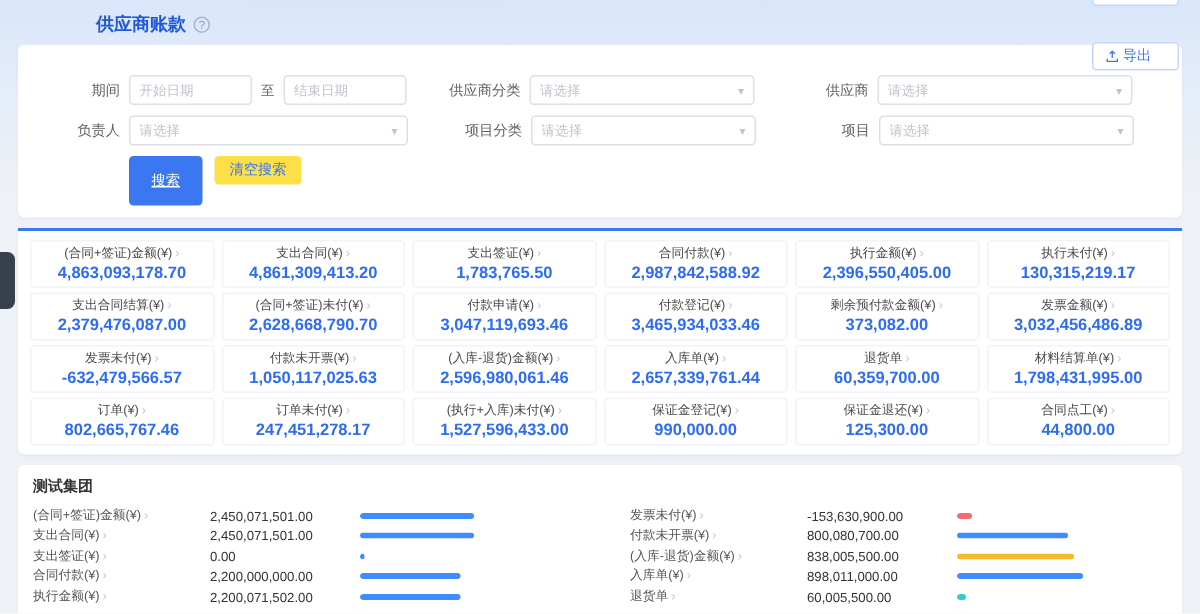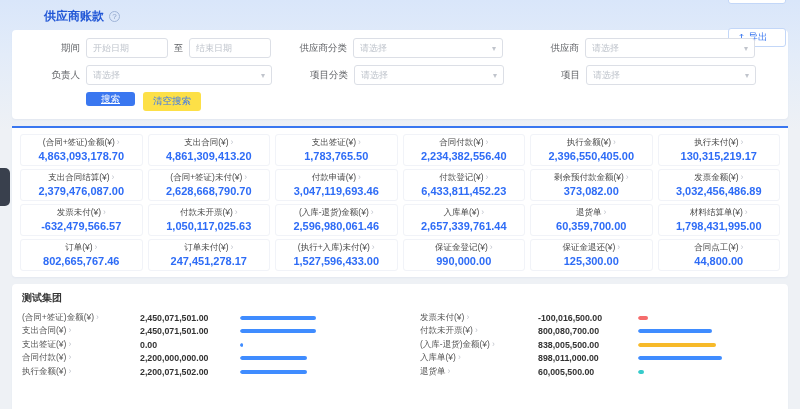--- a/index.html
+++ b/index.html
@@ -7,74 +7,74 @@
   body {
     font-family: "Liberation Sans", "DejaVu Sans", sans-serif;
     font-size: 10px; color: #333;
     background: linear-gradient(180deg, #d9e6fa 0%, #e3ecf9 55px, #eef1f5 130px, #eef1f5 100%);
   }
   .left-handle {
     position: fixed; left: 0; top: 168px; width: 10px; height: 38px;
     background: #39404d; border-radius: 0 5px 5px 0; cursor: pointer;
   }
   
-  .topbar { display: flex; align-items: center; height: 30px; padding: 2px 14px 0 44px; }
+  .topbar { display: flex; align-items: center; height: 30px; padding: 2px 14px 0 64px; }
   .topbar h1 { font-size: 12px; font-weight: bold; color: #2257d6; }
   .help {
     display: inline-flex; align-items: center; justify-content: center;
     width: 11px; height: 11px; margin-left: 5px; border-radius: 50%;
     border: 1px solid #9fb4d8; color: #8ba0c6; font-size: 8px; cursor: pointer;
   }
   .top-actions { margin-left: auto; display: flex; gap: 24px; flex-direction: column; }
   .ghost-btn {
     display: inline-flex; align-items: center; gap: 3px; height: 19px; padding: 0 8px;
     background: #fff; border: 1px solid #c3d7f8; border-radius: 3px;
     color: #3a77f0; font-size: 9.5px; cursor: pointer; font-family: inherit;
   }
   
   .card { background: #fff; margin: 0 12px 7px; border-radius: 4px; box-shadow: 0 1px 2px rgba(40,80,160,.05); }
   
-  .filter-card { padding: 8px 10px 8px; }
+  .filter-card { padding: 20px 10px 8px; }
   .f-row { display: flex; align-items: center; margin-bottom: 7px; }
   .f-group { display: flex; align-items: center; margin-right: 18px; }
   .f-group label { width: 58px; text-align: right; margin-right: 6px; color: #606266; font-size: 9.5px; white-space: nowrap; }
   .input {
     display: flex; align-items: center; justify-content: space-between;
     height: 20px; padding: 0 6px; border: 1px solid #dcdfe6; border-radius: 3px;
     background: #fff; cursor: pointer;
   }
   .ph { color: #bfc4cc; font-size: 9px; white-space: nowrap; }
   .date { width: 82px; }
   .sep { margin: 0 6px; color: #606266; font-size: 9px; }
   .select::after { content: "▾"; color: #c0c4cc; font-size: 8px; margin-left: 4px; }
   .w150 { width: 150px; } .w170 { width: 170px; } .w186 { width: 186px; }
   .f-actions { display: flex; gap: 8px; padding-left: 64px; margin-top: 2px; }
   .primary-btn {
-    height: 14px; padding: 0 15px; background: #3a77f0; color: #fff;
+    height: 33px; padding: 0 15px; background: #3a77f0; color: #fff;
     border: none; border-radius: 3px; font-size: 9.5px; cursor: pointer; font-family: inherit; text-decoration: underline;
   }
   .plain-btn {
     height: 19px; padding: 0 10px; background: #fde047; color: #3a77f0;
     border: none; border-radius: 3px; font-size: 9.5px; cursor: pointer; font-family: inherit;
   }
   
   .summary-card { border-top: 2px solid #3a77f0; border-radius: 0 0 4px 4px; padding: 6px 8px; }
   .tile-grid { display: grid; grid-template-columns: repeat(6, 1fr); gap: 3px 5px; }
   .tile { border: 1px solid #f1f3f8; border-radius: 3px; text-align: center; padding: 2px 2px 3px; cursor: pointer; }
   .tile-label { color: #4a4a4a; font-size: 8.5px; white-space: nowrap; overflow: hidden; }
   .tile-label::after { content: "›"; color: #c0c4cc; margin-left: 2px; }
   .tile-value { color: #2e6cf6; font-weight: bold; font-size: 11px; margin-top: 1px; white-space: nowrap; }
   
   .group-card { padding: 7px 10px 10px; min-height: 180px; }
   .group-title { font-size: 10px; font-weight: bold; color: #333; margin-bottom: 6px; }
   .group-cols { display: grid; grid-template-columns: 1fr 1fr; column-gap: 40px; }
   .g-row { display: flex; align-items: center; height: 13.5px; cursor: pointer; }
   .g-label { width: 118px; color: #555; font-size: 8.5px; white-space: nowrap; overflow: hidden; flex: none; }
   .g-label::after { content: "›"; color: #c0c4cc; margin-left: 2px; }
-  .g-value { width: 100px; color: #333; font-weight: bold; font-size: 8.8px; white-space: nowrap; flex: none; }
+  .g-value { width: 100px; color: #333; font-weight: normal; font-size: 8.8px; white-space: nowrap; flex: none; }
   .g-track { flex: 1; height: 4px; border-radius: 2px; position: relative; overflow: hidden; }
   .g-bar { display: block; height: 4px; border-radius: 2px; min-width: 3px; }
 </style>
 </head>
 <body>
 
 <div class="left-handle"></div>
 
 <header class="topbar">
   <h1>供应商账款</h1>
@@ -155,21 +155,21 @@
       <div class="tile">
     <div class="tile-label">支出合同(¥)</div>
     <div class="tile-value">4,861,309,413.20</div>
   </div>
       <div class="tile">
     <div class="tile-label">支出签证(¥)</div>
     <div class="tile-value">1,783,765.50</div>
   </div>
       <div class="tile">
     <div class="tile-label">合同付款(¥)</div>
-    <div class="tile-value">2,234,382,556.40</div>
+    <div class="tile-value">2,987,842,588.92</div>
   </div>
       <div class="tile">
     <div class="tile-label">执行金额(¥)</div>
     <div class="tile-value">2,396,550,405.00</div>
   </div>
       <div class="tile">
     <div class="tile-label">执行未付(¥)</div>
     <div class="tile-value">130,315,219.17</div>
   </div>
       <div class="tile">
@@ -179,21 +179,21 @@
       <div class="tile">
     <div class="tile-label">(合同+签证)未付(¥)</div>
     <div class="tile-value">2,628,668,790.70</div>
   </div>
       <div class="tile">
     <div class="tile-label">付款申请(¥)</div>
     <div class="tile-value">3,047,119,693.46</div>
   </div>
       <div class="tile">
     <div class="tile-label">付款登记(¥)</div>
-    <div class="tile-value">6,433,811,452.23</div>
+    <div class="tile-value">3,465,934,033.46</div>
   </div>
       <div class="tile">
     <div class="tile-label">剩余预付款金额(¥)</div>
     <div class="tile-value">373,082.00</div>
   </div>
       <div class="tile">
     <div class="tile-label">发票金额(¥)</div>
     <div class="tile-value">3,032,456,486.89</div>
   </div>
       <div class="tile">
@@ -288,21 +288,21 @@
   </div>
         <div class="g-row">
     
     
     
   </div>
       </div>
     <div class="g-col">
         <div class="g-row">
     <span class="g-label">发票未付(¥)</span>
-    <span class="g-value">-100,016,500.00</span>
+    <span class="g-value">-153,630,900.00</span>
     <span class="g-track">
             <span class="g-bar" style="width: 7%; background: rgb(245, 108, 108);"></span>
           </span>
   </div>
         <div class="g-row">
     <span class="g-label">付款未开票(¥)</span>
     <span class="g-value">800,080,700.00</span>
     <span class="g-track">
             <span class="g-bar" style="width: 53%; background: rgb(63, 140, 255);"></span>
           </span>

